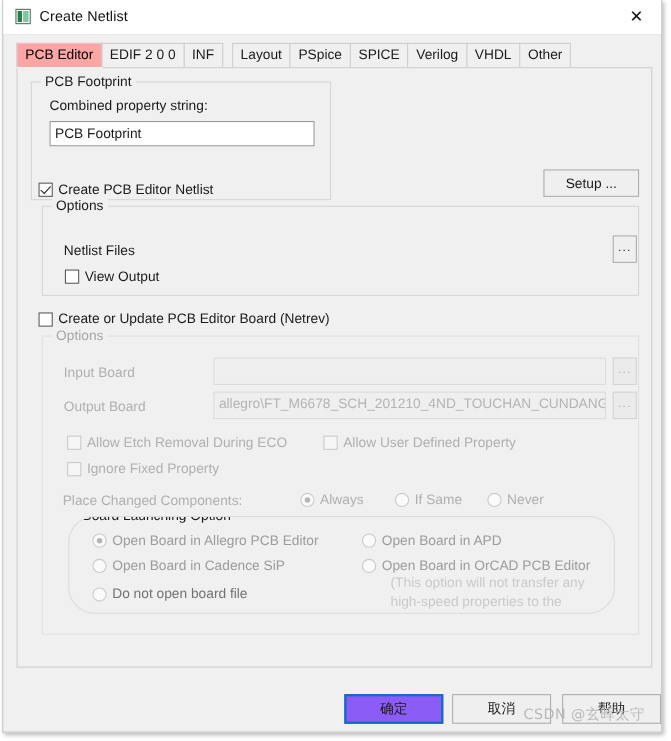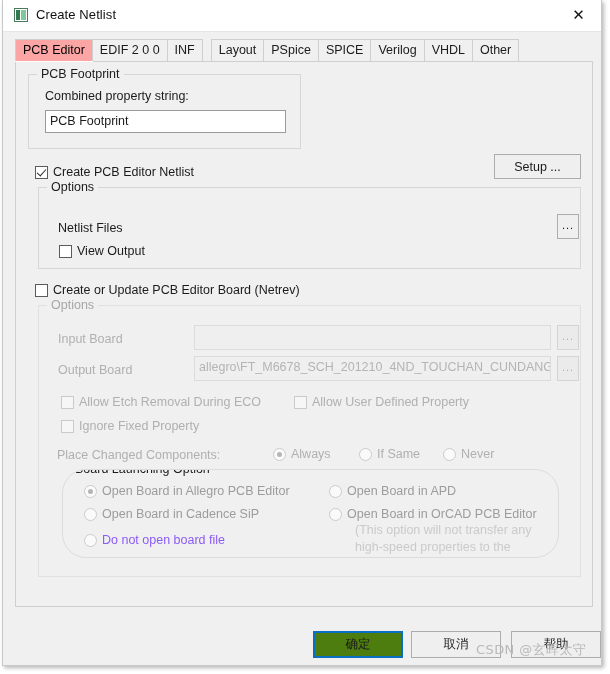--- a/index.html
+++ b/index.html
@@ -174,21 +174,21 @@
     font-size: 12.5px;
     color: #1b1b1b;
     display: flex; align-items: center; justify-content: center;
     cursor: pointer;
     white-space: nowrap;
   }
   .btn.dots { font-size: 11px; letter-spacing: 1px; padding-bottom: 3px; }
   .btn.dis { color: #b0b0b0; border-color: #d4d4d4; background: #ebebeb; }
   .btn.default {
     border: 2px solid #0a6fc2;
-    background: #4d7c0f;
+    background: #8b5cf6;
   }
 
   
   .cb {
     position: absolute;
     width: 13px; height: 13px;
     background: #ffffff;
     border: 1px solid #5b5b5b;
     box-sizing: border-box;
     cursor: pointer;
@@ -257,21 +257,21 @@
     <div class="tab spaced">Layout</div>
     <div class="tab">PSpice</div>
     <div class="tab">SPICE</div>
     <div class="tab">Verilog</div>
     <div class="tab">VHDL</div>
     <div class="tab">Other</div>
   </div>
 
   <div class="tabpanel">
 
-    <div class="group" style="left:12px; top:12px; width:273px; height:75px;">
+    <div class="group" style="left:12px; top:12px; width:273px; height:108px;">
       <span class="glabel">PCB Footprint</span>
       <span class="lbl" style="left:16px; top:14px;">Combined property string:</span>
       <div class="tinput" style="left:16px; top:35px; width:241px; height:23px;">PCB Footprint</div>
     </div>
 
     <div class="cb checked" style="left:19px; top:104px;"></div>
     <span class="lbl" style="left:37px; top:103px;">Create PCB Editor Netlist</span>
 
     <div class="btn" style="left:478px; top:92px; width:87px; height:25px;">Setup ...</div>
 
@@ -317,21 +317,21 @@
       <div class="group" style="left:23px; top:163px; width:497px; height:89px; border-color:#dcdcdc; overflow:hidden;border-radius:24px;">
         <span class="glabel" style="color:#1b1b1b;">Board Launching Option</span>
 
         <div class="rb selected dis" style="left:21px; top:15px;"></div>
         <span class="lbl dis" style="left:39px; top:14px; color:#9c9c9c;">Open Board in Allegro PCB Editor</span>
 
         <div class="rb dis" style="left:21px; top:38px;"></div>
         <span class="lbl dis" style="left:39px; top:37px; color:#9c9c9c;">Open Board in Cadence SiP</span>
 
         <div class="rb dis" style="left:21px; top:64px;"></div>
-        <span class="lbl dis" style="left:39px; top:63px; color:#8b5cf6;">Do not open board file</span>
+        <span class="lbl dis" style="left:39px; top:63px; color:#737373;">Do not open board file</span>
 
         <div class="rb dis" style="left:266px; top:15px;"></div>
         <span class="lbl dis" style="left:284px; top:14px; color:#9c9c9c;">Open Board in APD</span>
 
         <div class="rb dis" style="left:266px; top:38px;"></div>
         <span class="lbl dis" style="left:284px; top:37px; color:#9c9c9c;">Open Board in OrCAD PCB Editor</span>
 
         <span class="lbl dis" style="left:292px; top:53px; color:#cacaca;">(This option will not transfer any</span>
         <span class="lbl dis" style="left:292px; top:70px; color:#cacaca;">high-speed properties to the</span>
       </div>

